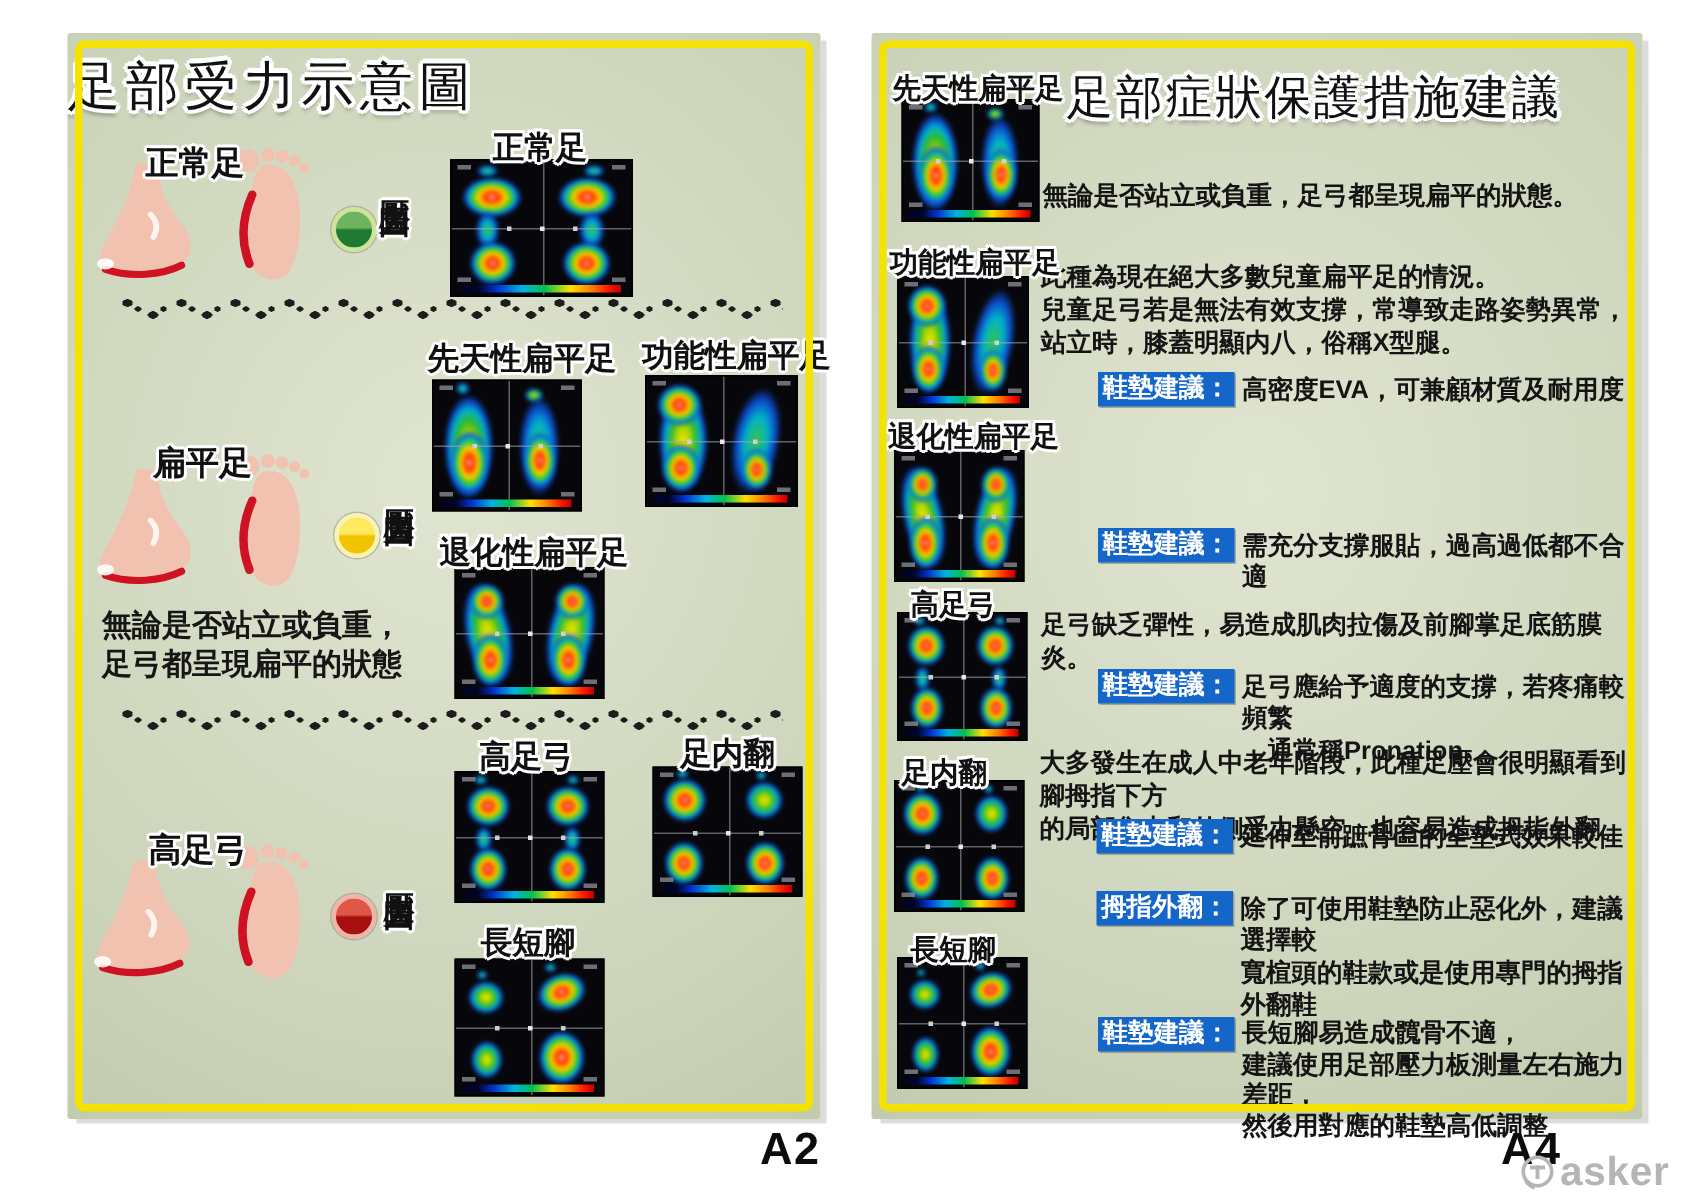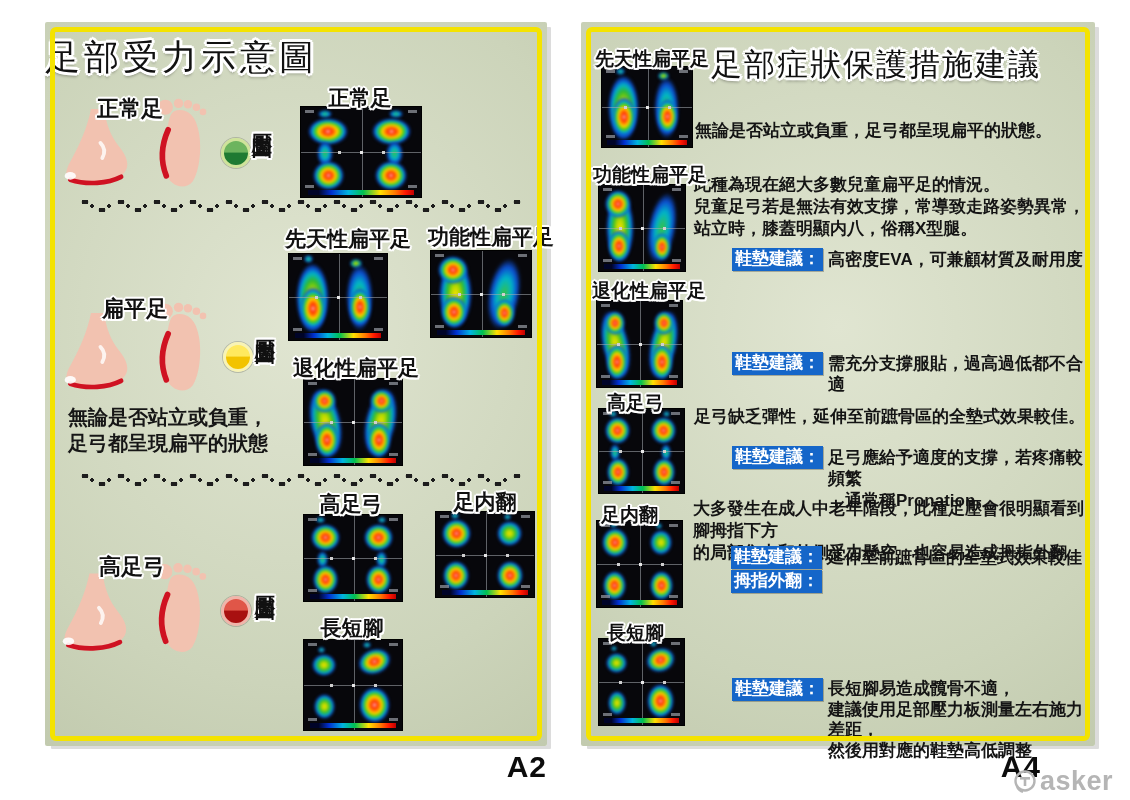--- a/index.html
+++ b/index.html
@@ -306,21 +306,21 @@
         <div class="blob b-hot" style="left: 61%; top: 10%; width: 30%; height: 32%;"></div>
         <div class="blob b-cool" style="left: 73%; top: 42%; width: 12%; height: 20%;"></div>
         <div class="blob b-hot" style="left: 63%; top: 58%; width: 26%; height: 34%;"></div>
         <span class="mk tl"></span>
         <span class="mk tr"></span>
         <span class="mk bl"></span>
         <span class="mk br"></span>
         <div class="cbar"></div>
         <div class="cdot"></div>
       </div>
-    <div class="etext" style="left:113px;top:384px;">足弓缺乏彈性，延伸至前蹠骨區的全墊式效果較佳。</div>
+    <div class="etext" style="left:113px;top:384px;">足弓缺乏彈性，易造成肌肉拉傷及前腳掌足底筋膜炎。</div>
     <div class="tagrow" style="left:113px;top:424px;">
       <span class="tag">鞋墊建議：</span>
       <span class="tagtext">足弓應給予適度的支撐，若疼痛較頻繁
 ，通常稱Pronation。</span>
     </div>
 
     <div class="elabel outl" style="left:20px;top:480px;">足内翻</div>
     <div class="hm" style="left:15px;top:498px;width:85px;height:86px;">
         <div class="blob b-cool" style="left: 15%; top: 1%; width: 8%; height: 7%;"></div>
         <div class="blob b-hot" style="left: 6%; top: 8%; width: 30%; height: 34%;"></div>
@@ -334,22 +334,24 @@
         <span class="mk br"></span>
         <div class="cbar"></div>
         <div class="cdot"></div>
       </div>
     <div class="etext" style="left:112px;top:476px;">大多發生在成人中老年階段，此種足壓會很明顯看到腳拇指下方
 的局部集中和外側受力懸空，也容易造成拇指外翻。</div>
     <div class="tagrow" style="left:112px;top:524px;">
       <span class="tag">鞋墊建議：</span>
       <span class="tagtext">延伸至前蹠骨區的全墊式效果較佳</span>
     </div>
-    <div class="tagrow" style="left:112px;top:548px;">
+    <div class="tagrow" style="left:112px;top:572px;">
       <span class="tag">拇指外翻：</span>
+      <span class="tagtext">除了可使用鞋墊防止惡化外，建議選擇較
+寬楦頭的鞋款或是使用專門的拇指外翻鞋</span>
     </div>
 
     <div class="elabel outl" style="left:26px;top:598px;">長短腳</div>
     <div class="hm" style="left:17px;top:616px;width:85px;height:86px;">
         <div class="blob b-cool" style="left: 14%; top: 8%; width: 7%; height: 6%;"></div>
         <div class="blob b-mid" style="left: 8%; top: 16%; width: 25%; height: 24%;"></div>
         <div class="blob b-mid" style="left: 10%; top: 60%; width: 22%; height: 28%;"></div>
         <div class="blob b-cool" style="left: 60%; top: 2%; width: 8%; height: 7%;"></div>
         <div class="blob b-hot" style="left: 55%; top: 10%; width: 34%; height: 28%; transform: rotate(-20deg);"></div>
         <div class="blob b-hot" style="left: 56%; top: 52%; width: 32%; height: 40%;"></div>

